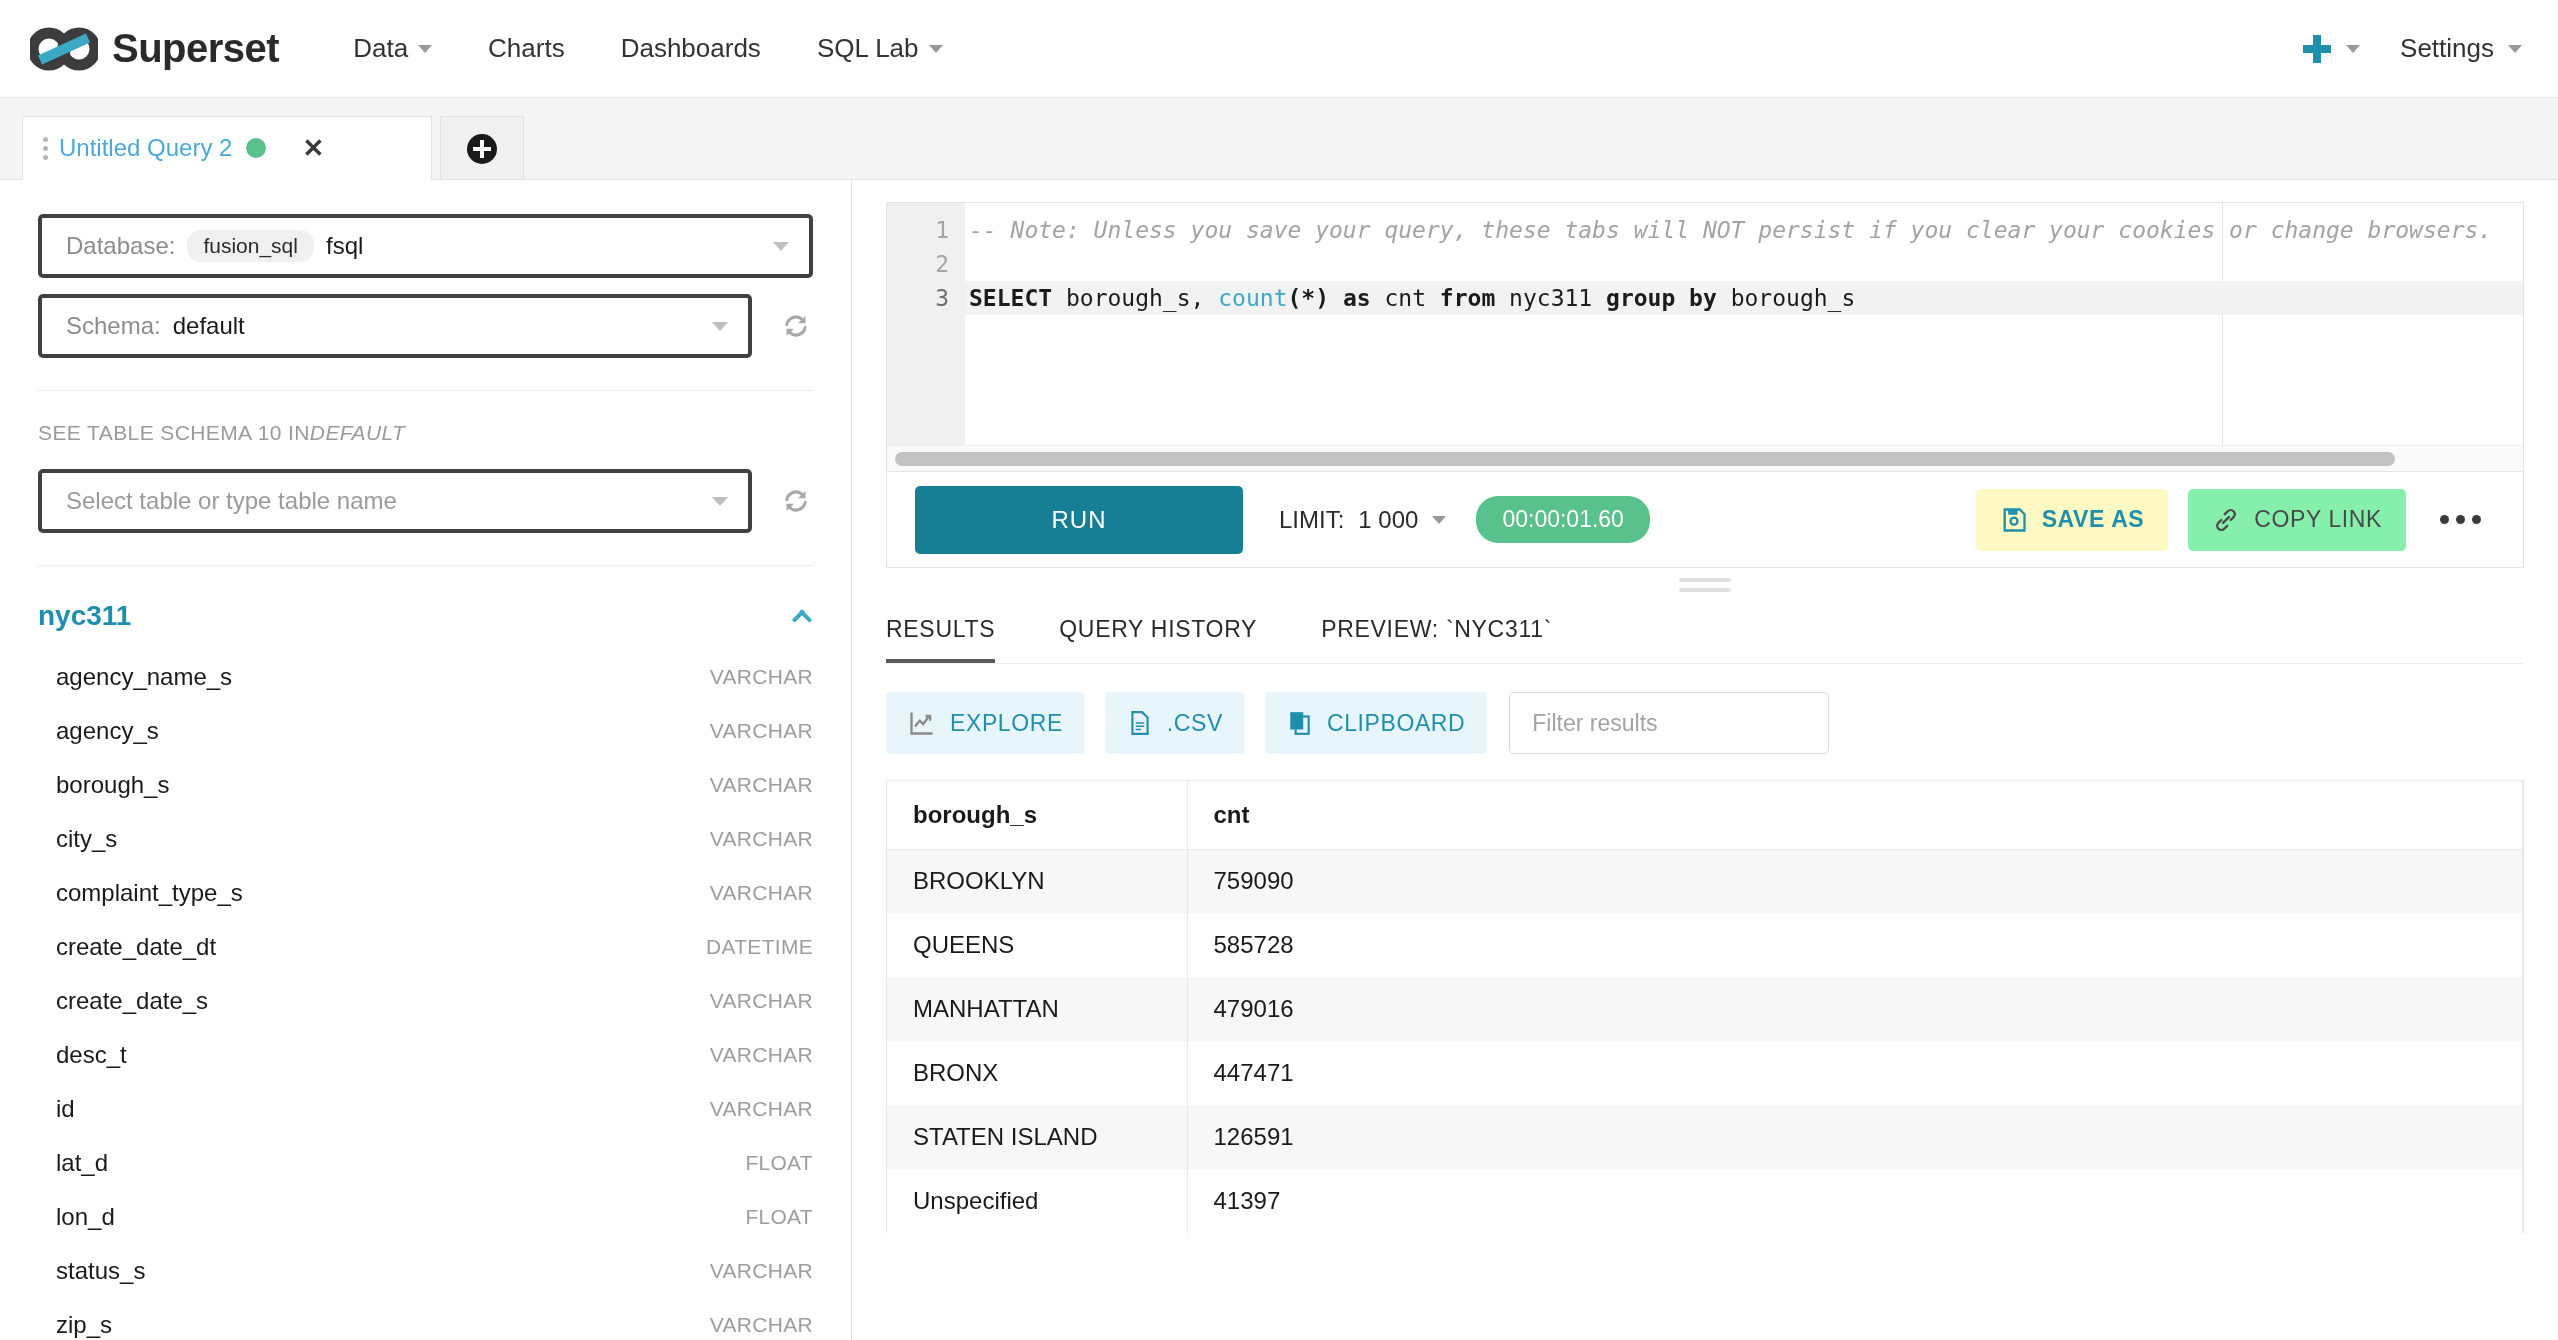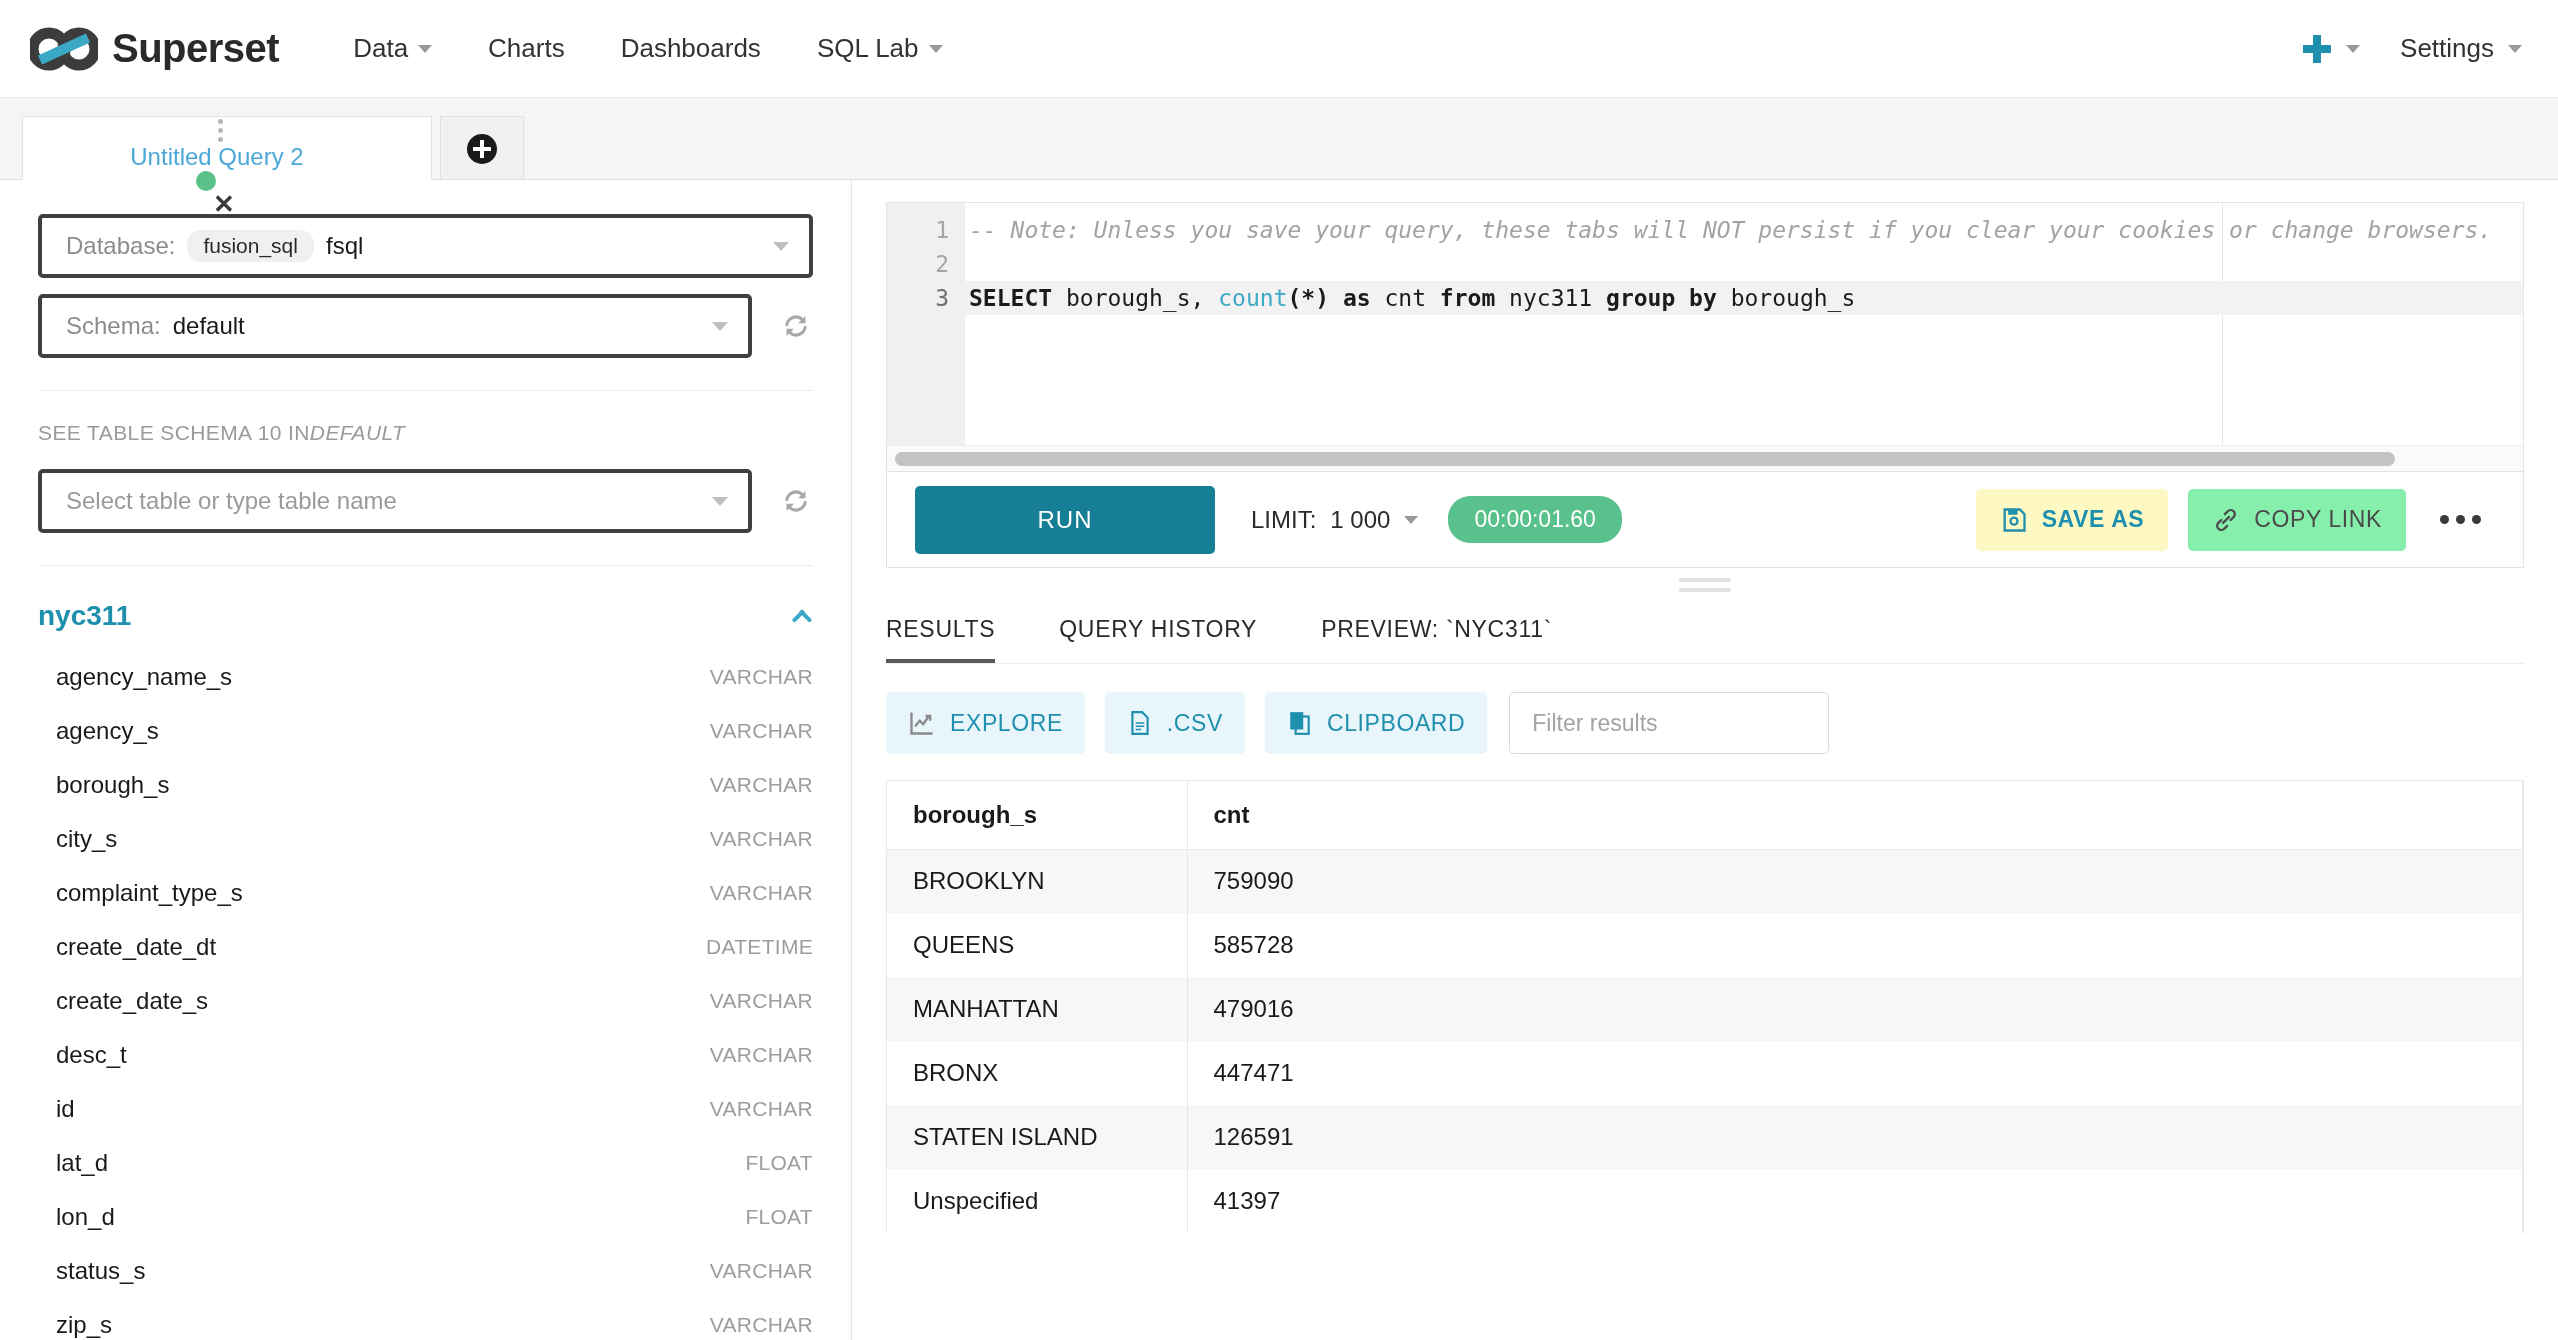--- a/index.html
+++ b/index.html
@@ -68,21 +68,20 @@
     height: 1px; background: #e0e0e0;
   }
   .query-tab {
     height: 64px; min-width: 410px;
     background: #ffffff;
     border: 1px solid #e2e2e2; border-bottom: 1px solid #ffffff;
     display: flex; align-items: center; gap: 0;
     padding: 0 22px 0 16px;
     position: relative; z-index: 3;
     cursor: pointer;
-    flex-direction: column;
   }
   .drag-dots {
     width: 14px; height: 26px; position: relative; flex: 0 0 auto;
     margin-right: 6px;
   }
   .drag-dots span {
     position: absolute; left: 4px; width: 5px; height: 5px;
     background: #b5b5b5; border-radius: 50%;
   }
   .drag-dots span:nth-child(1) { top: 2px; }
@@ -249,21 +248,21 @@
     width: 1500px;
   }
 
   
   .editor-toolbar {
     margin: 0 34px; border: 1px solid #e4e4e4; border-top: none;
     height: 96px; display: flex; align-items: center;
     padding: 0 28px; background: #fff;
   }
   .run-btn {
-    width: 300px; height: 68px; background: #167f96;
+    width: 328px; height: 68px; background: #167f96;
     color: #ffffff; font-size: 24px; letter-spacing: 1px;
     border: none; border-radius: 5px; cursor: pointer;
     font-family: "Liberation Sans", sans-serif;
   }
   .limit-group {
     display: flex; align-items: center; gap: 14px;
     margin-left: 36px; cursor: pointer;
   }
   .limit-label { font-size: 24px; color: #2a2a2a; }
   .limit-value { font-size: 24px; color: #2a2a2a; }

